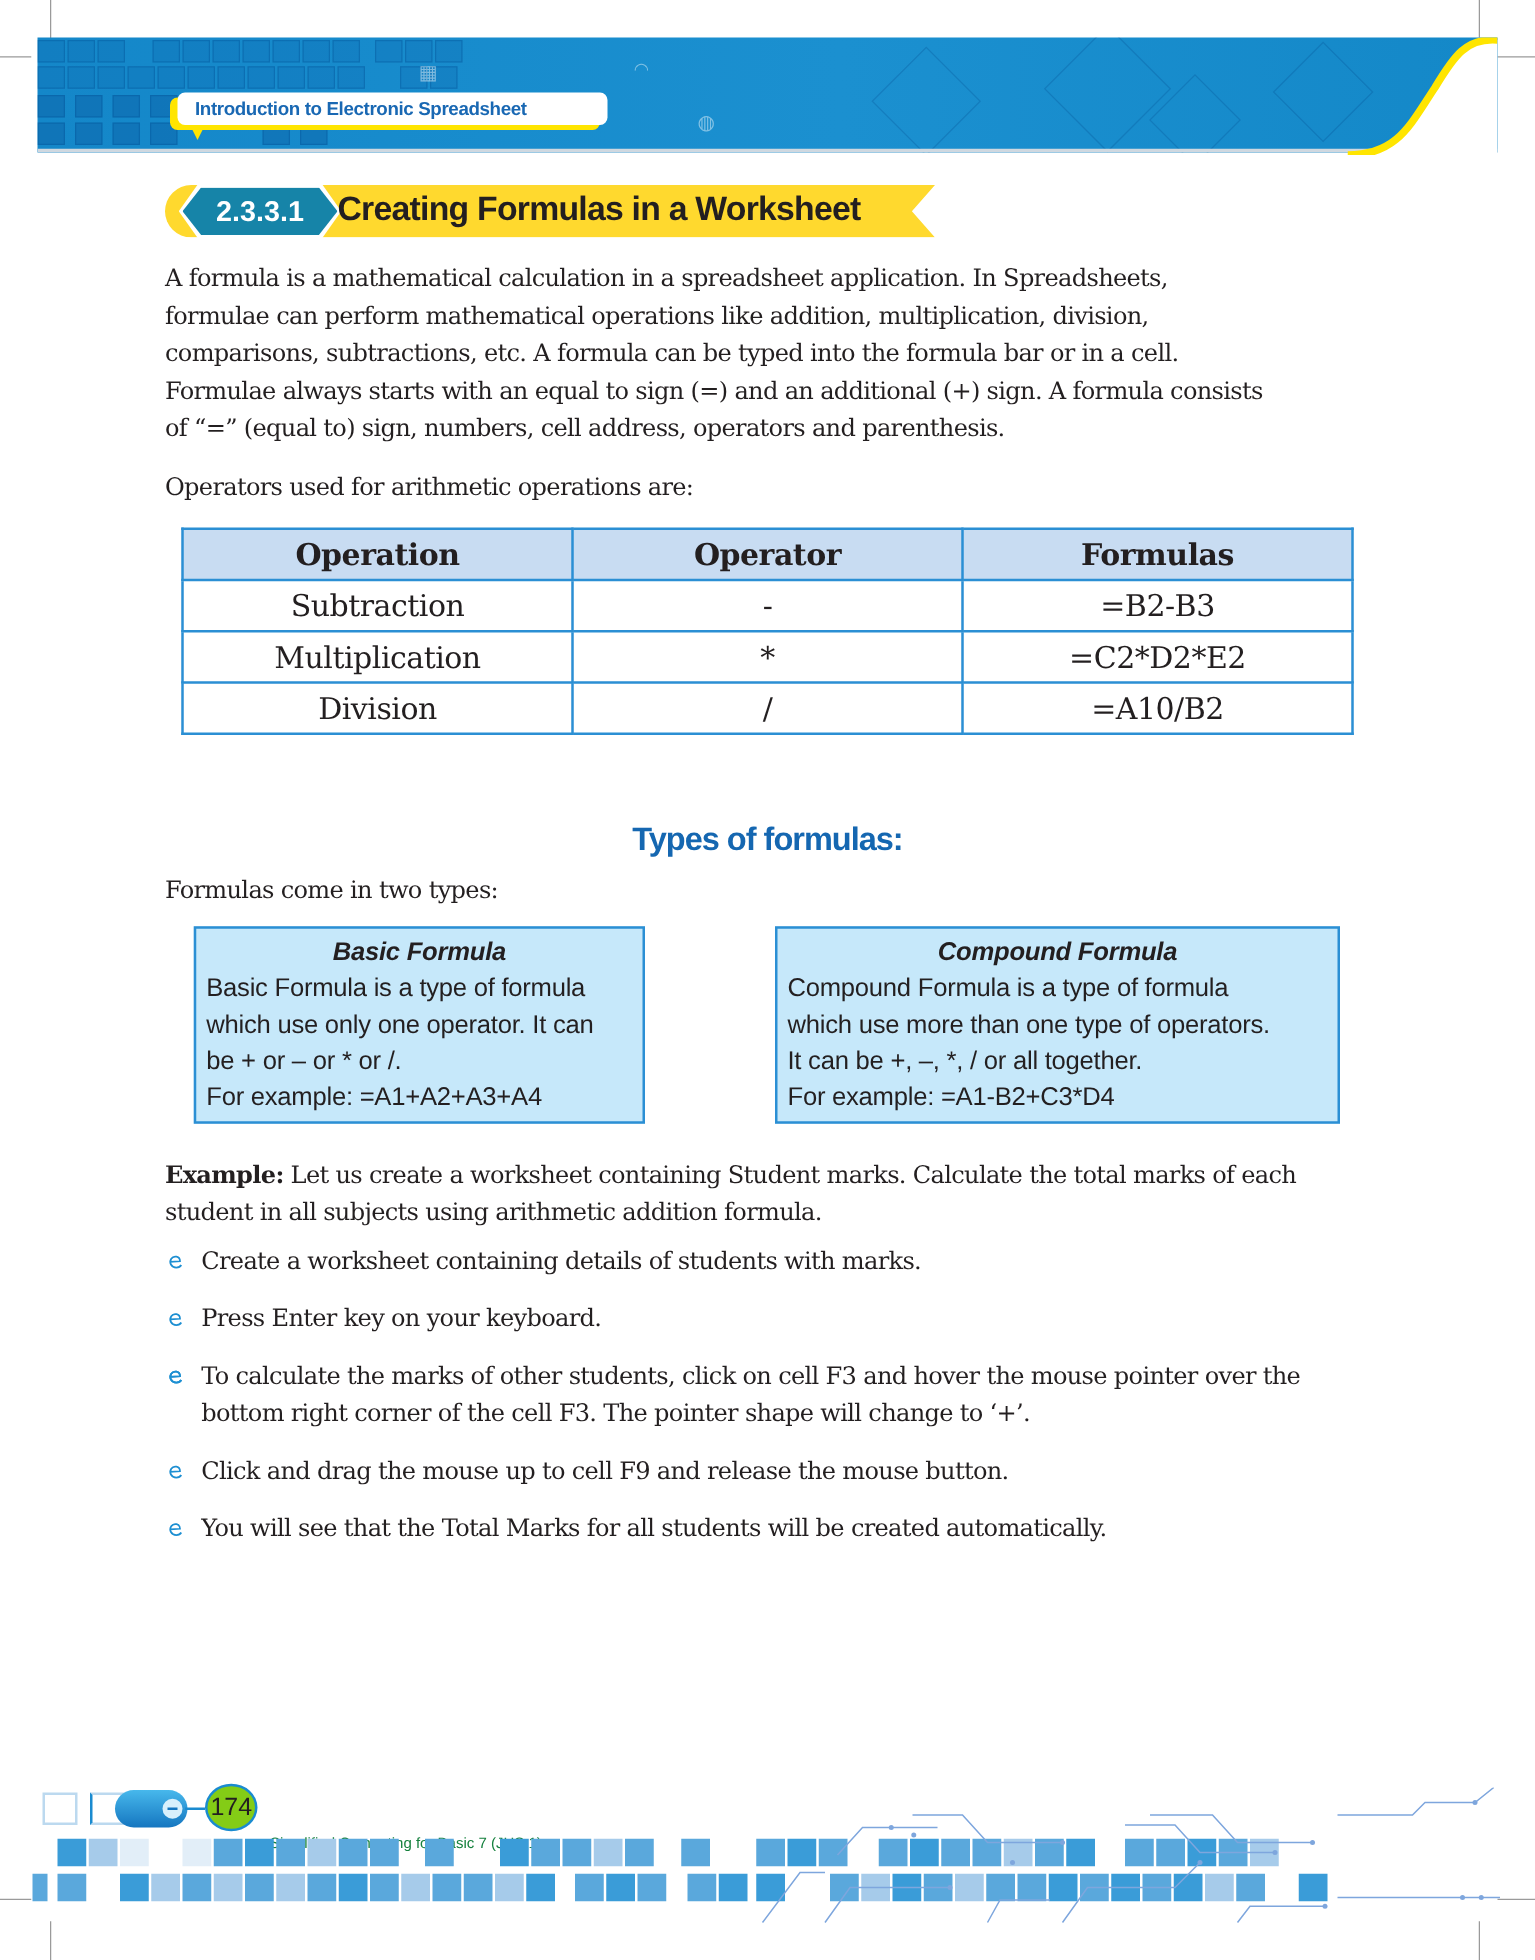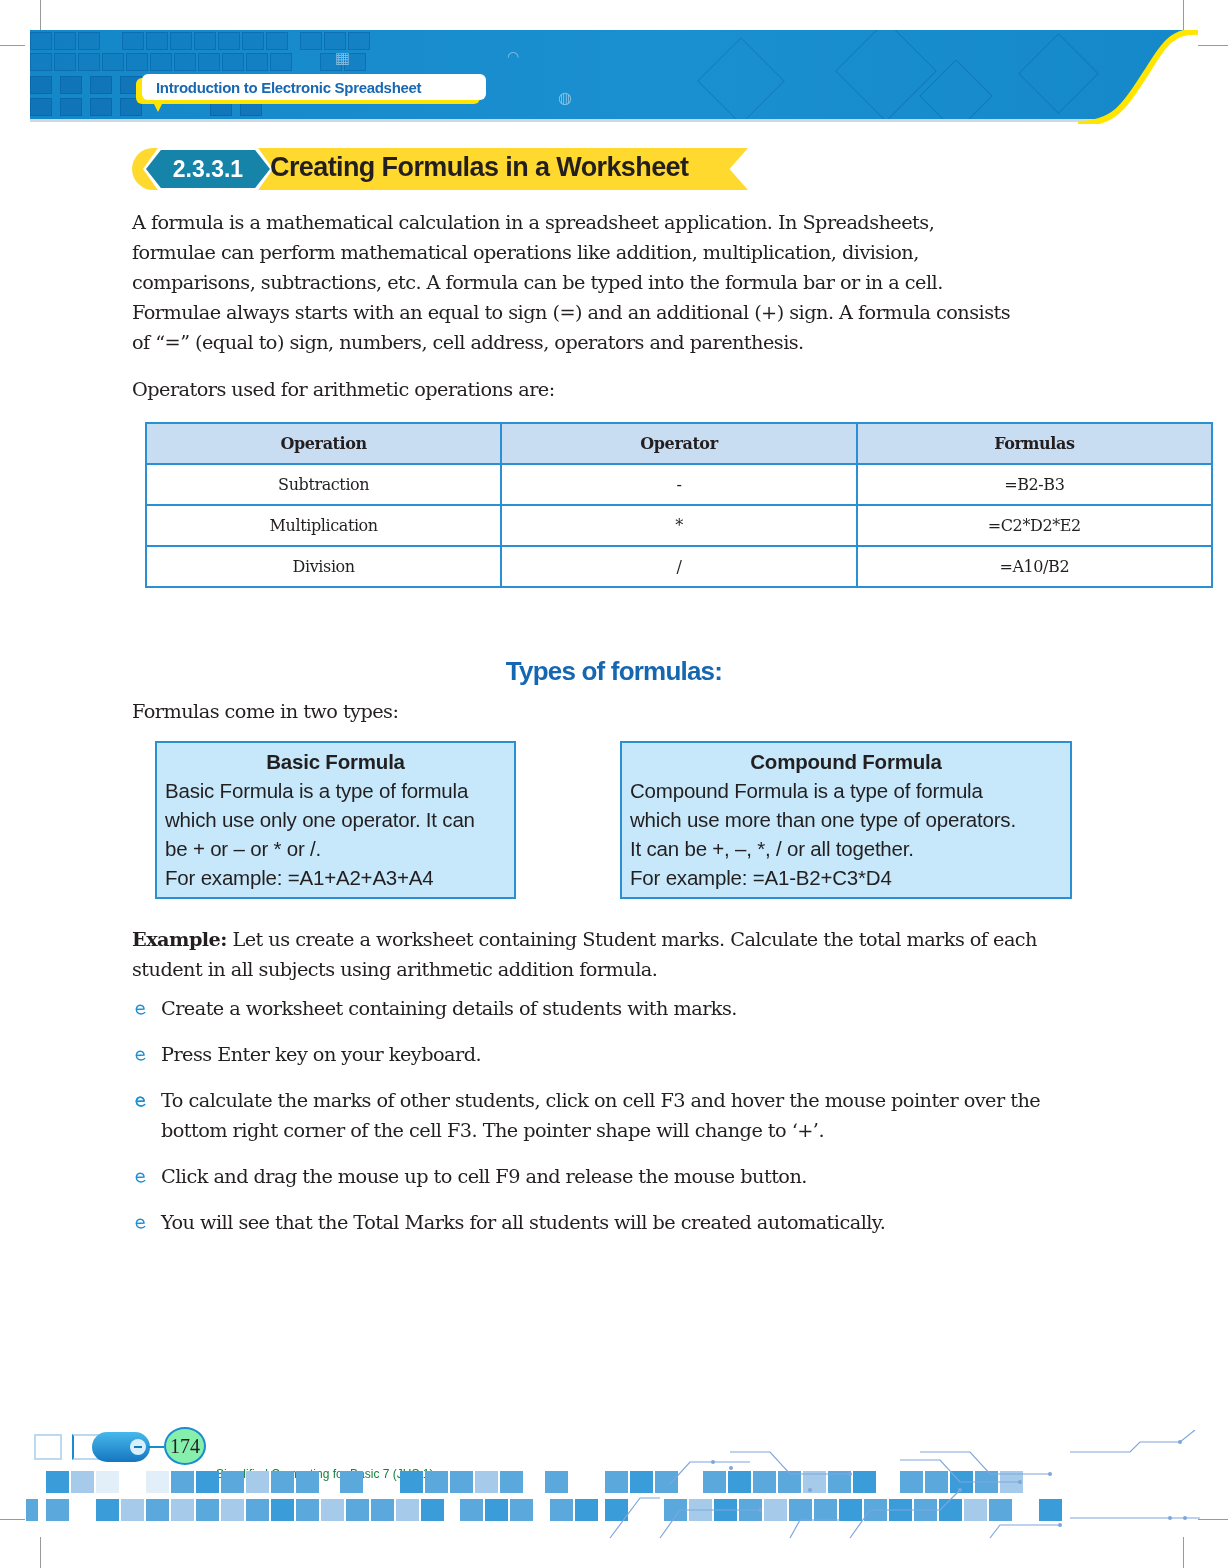--- a/index.html
+++ b/index.html
@@ -29,42 +29,42 @@
      color:#fff; font-family:"Liberation Sans", sans-serif; font-weight:bold; font-size:23px; }
   .section .num-outline { position:absolute; left:11px; top:-1px; width:130px; height:44px; background:#fff;
      clip-path:polygon(12% 0,88% 0,100% 50%,88% 100%,12% 100%,0 50%); }
   .section .title { position:absolute; left:138px; top:4px; font-family:"Liberation Sans", sans-serif; font-weight:bold;
      font-size:27px; color:#231f20; letter-spacing:-0.6px; }
 
   .para { position:absolute; left:132px; width:970px; font-size:19.3px; line-height:30px; letter-spacing:-0.55px; }
   .para b { font-weight:bold; }
 
   
-  table.ops { position:absolute; left:145px; top:422px; width:1068px; border-collapse:collapse; font-size:16px; letter-spacing:-0.4px; }
+  table.ops { position:absolute; left:145px; top:422px; width:938px; border-collapse:collapse; font-size:24px; letter-spacing:-0.4px; }
   table.ops th, table.ops td { border:2px solid #2b8fd4; text-align:center; height:39px; padding:0; }
   table.ops th { background:#c8dcf2; font-weight:bold; }
   table.ops col { width:312px; }
 
   .types-title { position:absolute; left:0; width:1228px; top:656px; text-align:center; font-family:"Liberation Sans", sans-serif;
      font-weight:bold; font-size:26px; color:#1567b1; letter-spacing:-0.8px; }
 
   .box { position:absolute; top:741px; height:158px; background:#c6e8fa; border:2px solid #2b8fd4; box-sizing:border-box;
      padding:4px 8px; font-family:"Liberation Sans", sans-serif; font-size:20.5px; line-height:29px; color:#231f20; letter-spacing:-0.2px; }
-  .box .bt { text-align:center; font-weight:bold; }
+  .box .bt { text-align:center; font-weight:bold;font-style:italic; }
 
   ul.steps { position:absolute; left:132px; top:994px; width:970px; margin:0; padding:0; list-style:none; font-size:19.3px; letter-spacing:-0.55px; line-height:30px; }
   ul.steps li { position:relative; padding-left:29px; margin-bottom:16px; }
   ul.steps li .bul { position:absolute; left:1px; top:8px; width:14px; height:14px; }
   .fbox { position:absolute; width:28px; height:26px; border:2px solid #bcd9ef; box-sizing:border-box; background:#fff; }
   .toggle { position:absolute; left:92px; top:1432px; width:58px; height:30px; border-radius:15px; background:linear-gradient(180deg,#47b8ec,#1576c0); }
   .toggle .knob { position:absolute; right:4px; top:7px; width:16px; height:16px; border-radius:8px; background:#d8f0fc; }
   .toggle .knob::after { content:""; position:absolute; left:4px; top:7px; width:8px; height:2px; background:#1576c0; }
   .conn { position:absolute; left:148px; top:1446px; width:16px; height:2px; background:#1a8bd0; }
   .pagenum { position:absolute; left:164px; top:1427px; width:42px; height:38px; border:2px solid #1a8bd0; border-radius:50%;
-     box-sizing:border-box; display:flex; align-items:center; justify-content:center; font-family:Liberation Serif, serif; font-size:20px; color:#231f20; background:#86efac; }
+     box-sizing:border-box; display:flex; align-items:center; justify-content:center; font-family:Liberation Sans, sans-serif; font-size:20px; color:#231f20; background:#84cc16; }
   .booktitle { position:absolute; left:216px; top:1467px; font-family:"Liberation Sans", sans-serif; font-size:12px; color:#15803d; }
   .sq { position:absolute; width:23px; height:22px; }
 </style>
 </head>
 <body>
 
 <div class="crop" style="left:40px;top:0;width:1px;height:45px;"></div>
 <div class="crop" style="left:0;top:45px;width:25px;height:1px;"></div>
 <div class="crop" style="left:1183px;top:0;width:1px;height:30px;"></div>
 <div class="crop" style="left:1198px;top:45px;width:30px;height:1px;"></div>

